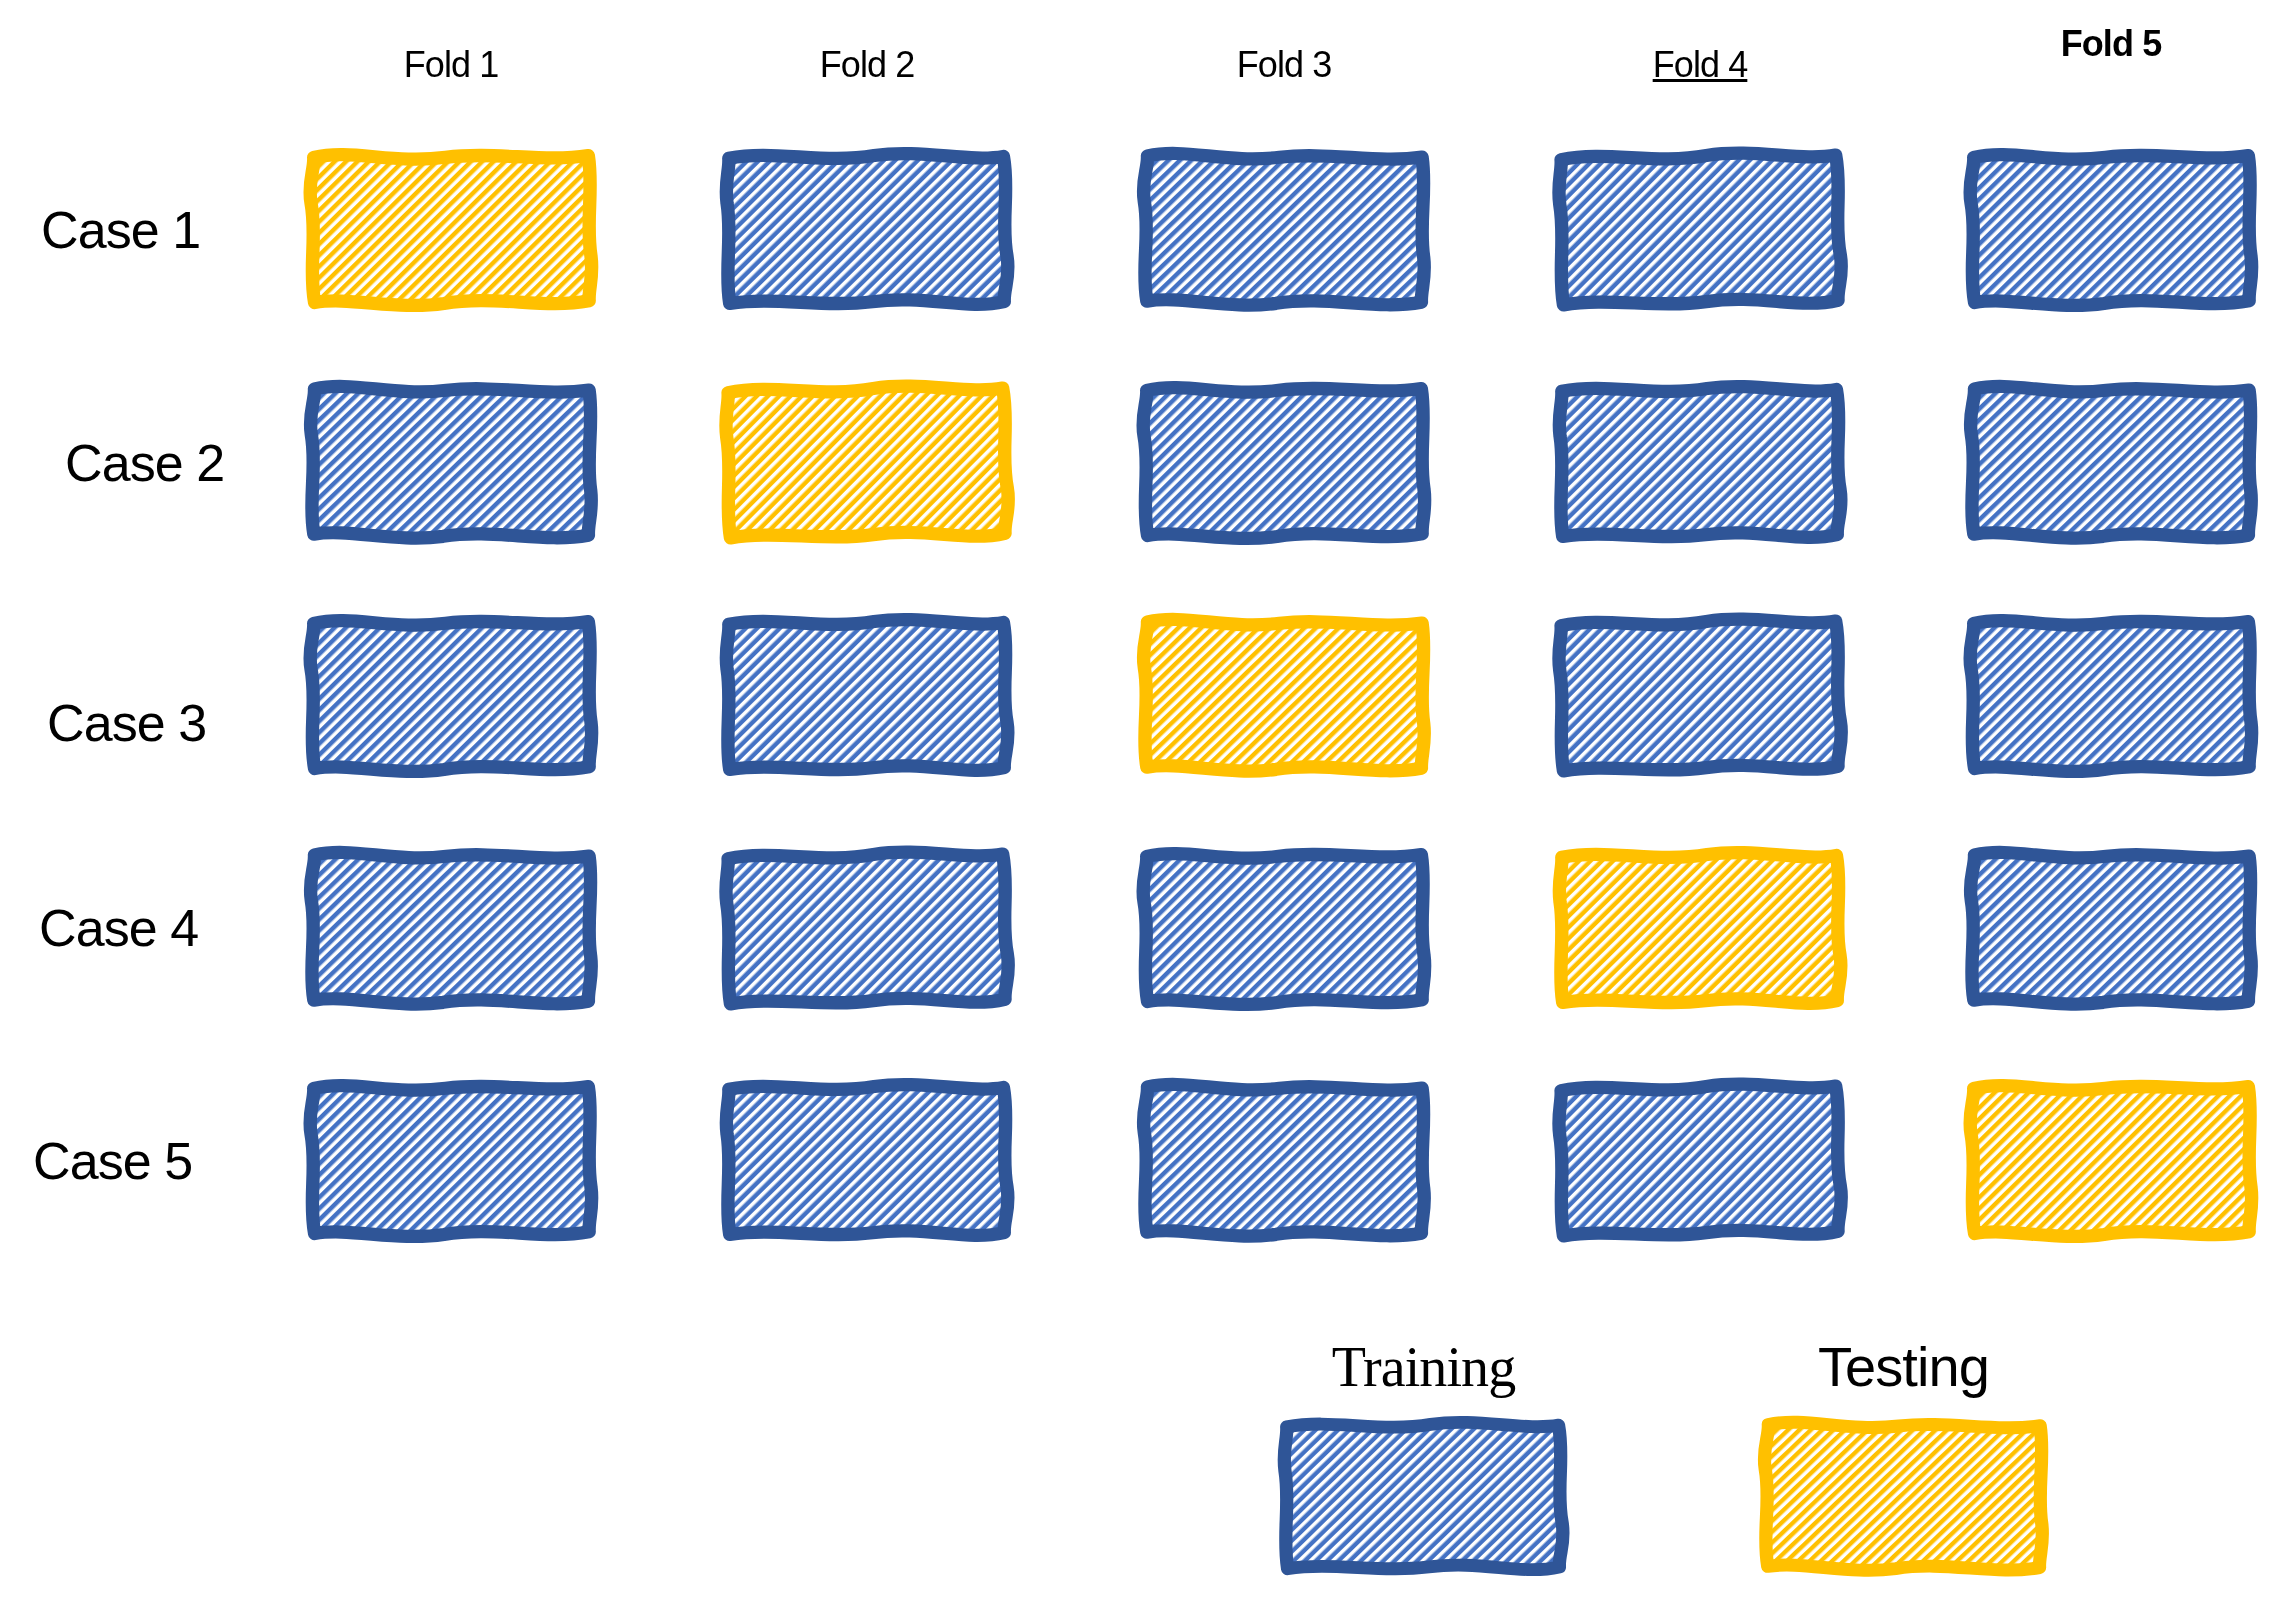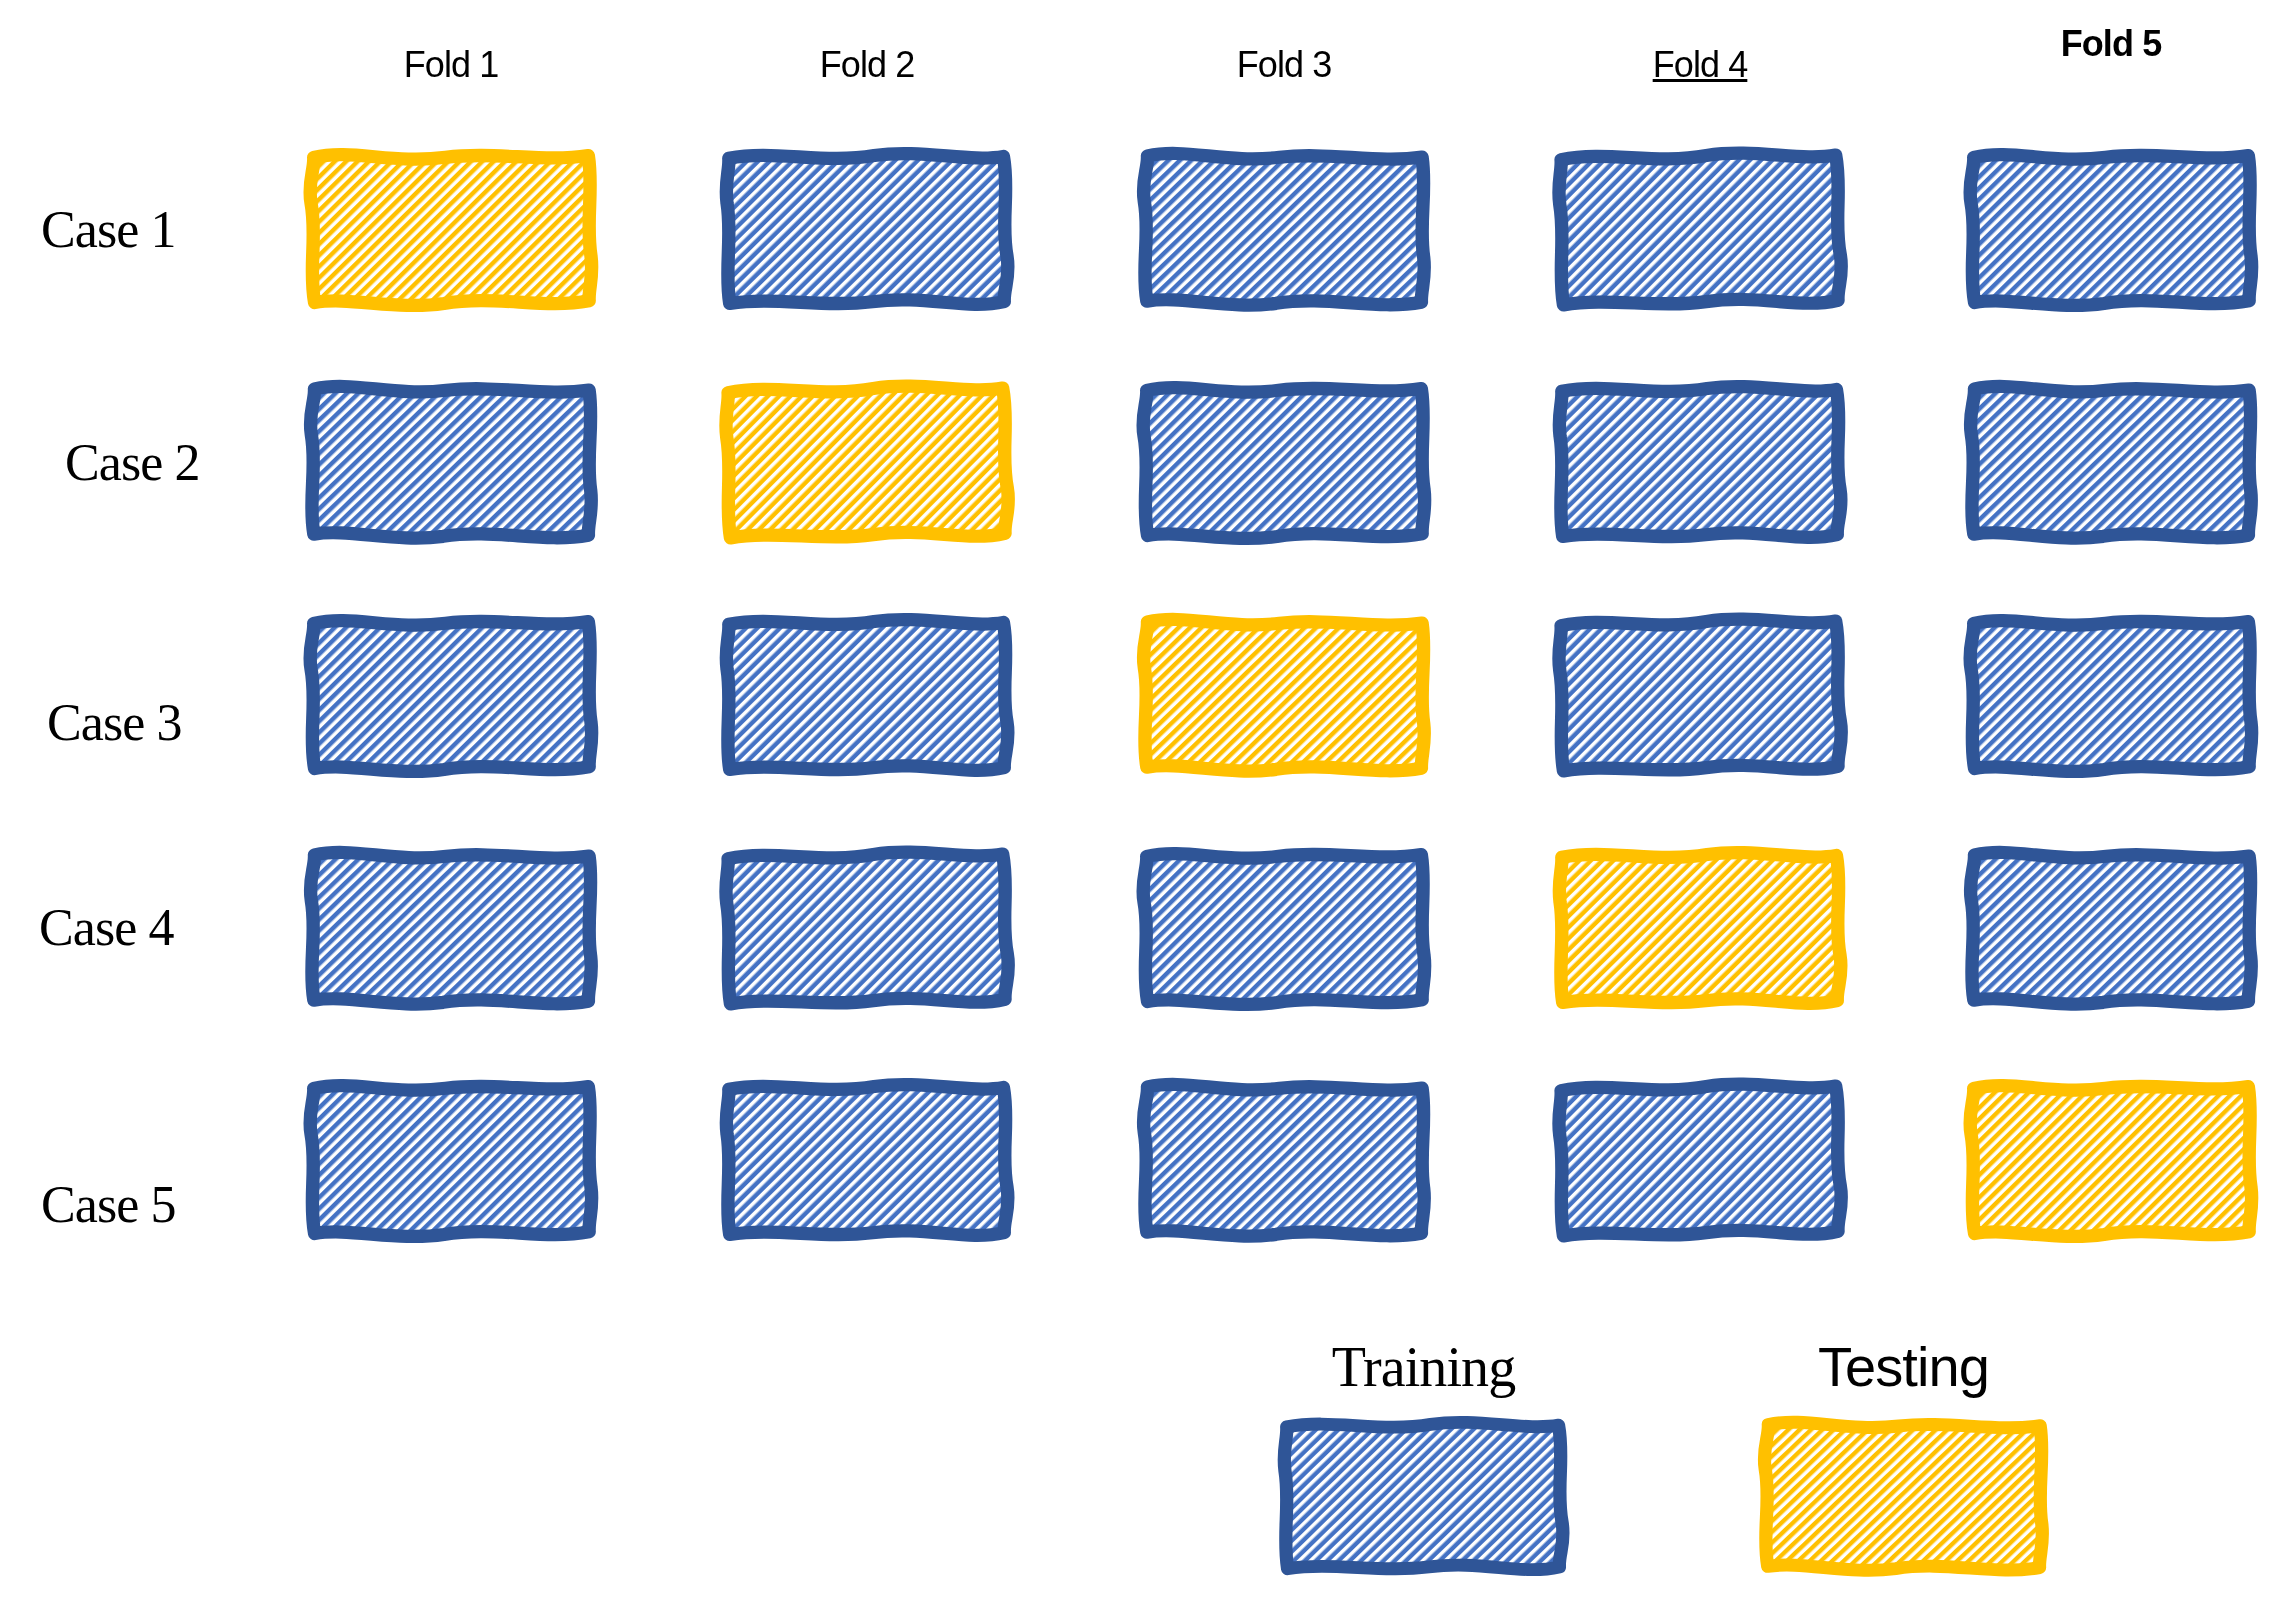--- a/index.html
+++ b/index.html
@@ -24,21 +24,20 @@
   }
 
   .row-label {
     position: absolute;
     height: 58px;
     line-height: 58px;
     text-align: left;
     font-size: 52px;
     letter-spacing: -0.9px;
     white-space: nowrap;
-    font-family: Liberation Serif, serif;
   }
 
   .legend-label {
     position: absolute;
     height: 58px;
     line-height: 58px;
     text-align: center;
     font-size: 56px;
     letter-spacing: -0.9px;
     white-space: nowrap;
@@ -88,21 +87,21 @@
 
 <div class="col-header" style="left: 303px; width: 296px; top: 36px;">Fold 1</div>
     <div class="col-header" style="left: 719px; width: 296px; top: 36px;">Fold 2</div>
     <div class="col-header" style="left: 1136px; width: 296px; top: 36px;">Fold 3</div>
     <div class="col-header" style="left: 1552px; width: 296px; top: 36px; text-decoration: underline;">Fold 4</div>
     <div class="col-header" style="left: 1963px; width: 296px; top: 15px; font-weight: bold;">Fold 5</div>
     <div class="row-label" style="left: 41px; top: 201px;">Case 1</div>
     <div class="row-label" style="left: 41px; top: 434px; margin-left: 24px;">Case 2</div>
     <div class="row-label" style="left: 47px; top: 666px; margin-top: 28px;">Case 3</div>
     <div class="row-label" style="left: 39px; top: 899px;">Case 4</div>
-    <div class="row-label" style="left: 41px; top: 1132px; margin-top: 44px;">Case 5</div>
+    <div class="row-label" style="left: 33px; top: 1132px;">Case 5</div>
     <svg class="box testing" viewBox="0 0 332 192" preserveAspectRatio="none" style="left: 303px; top: 145px; width: 296px; height: 169px; transform: none;">
       <use href="#wavy-rect"></use>
     </svg>
     <svg class="box training" viewBox="0 0 332 192" preserveAspectRatio="none" style="left: 719px; top: 145px; width: 296px; height: 169px; transform: rotate(180deg);">
       <use href="#wavy-rect"></use>
     </svg>
     <svg class="box training" viewBox="0 0 332 192" preserveAspectRatio="none" style="left: 1136px; top: 145px; width: 296px; height: 169px; transform: rotate(0.6deg);">
       <use href="#wavy-rect"></use>
     </svg>
     <svg class="box training" viewBox="0 0 332 192" preserveAspectRatio="none" style="left: 1552px; top: 145px; width: 296px; height: 169px; transform: rotate(179.4deg);">

